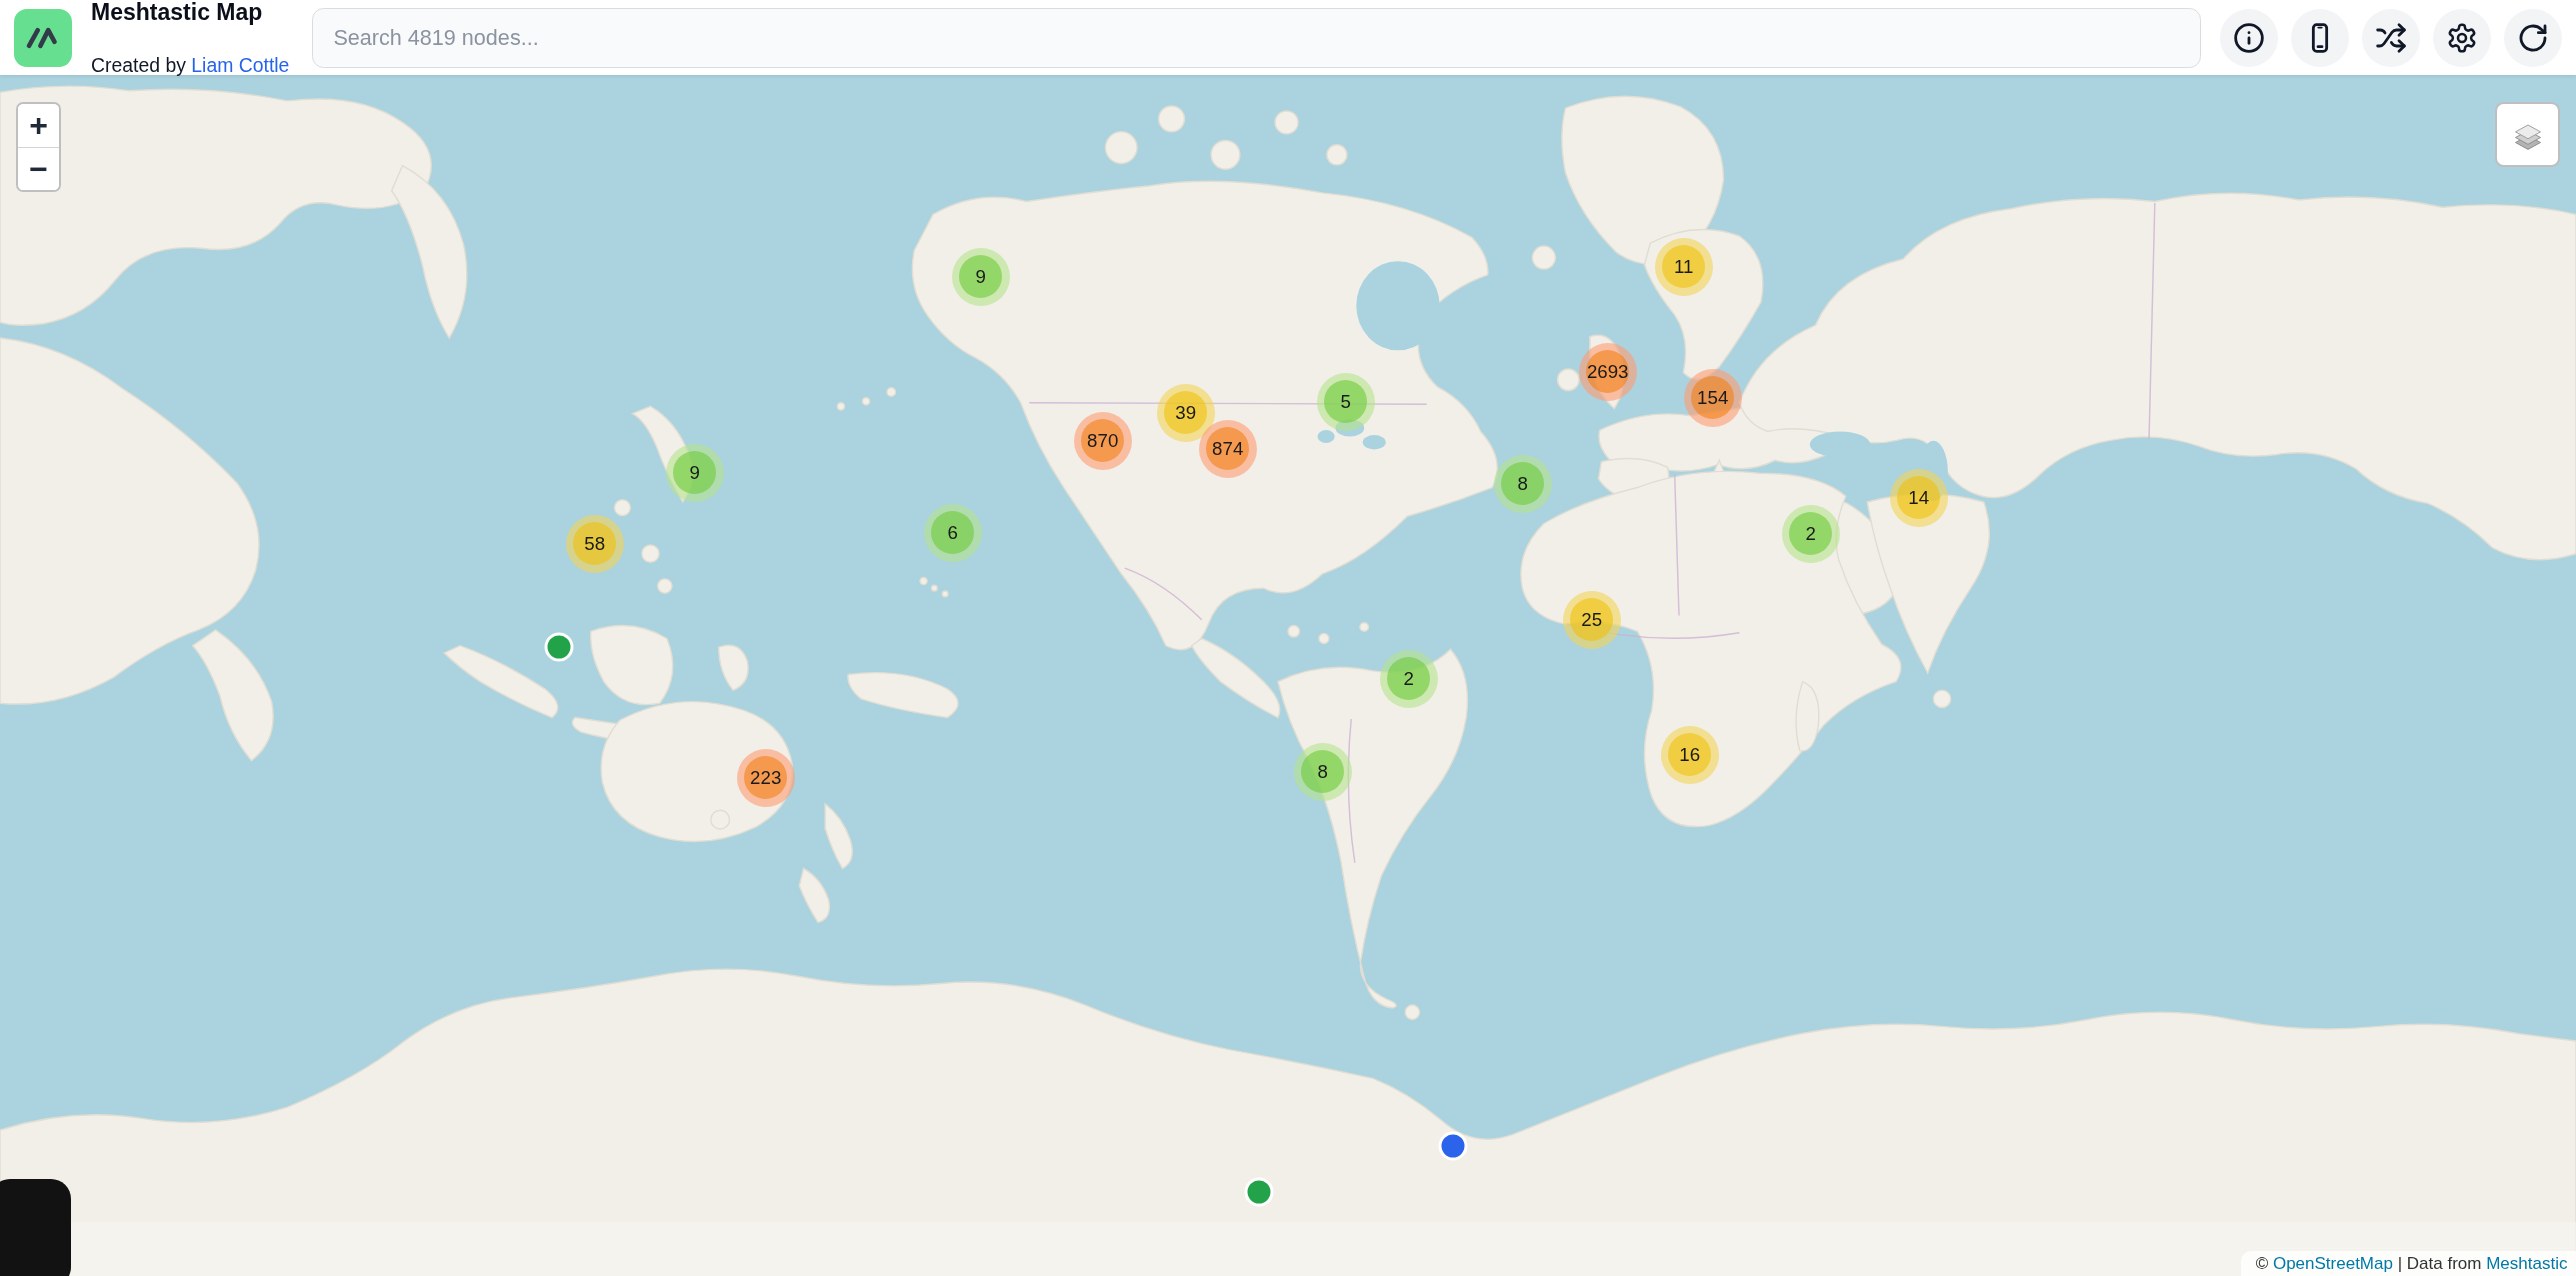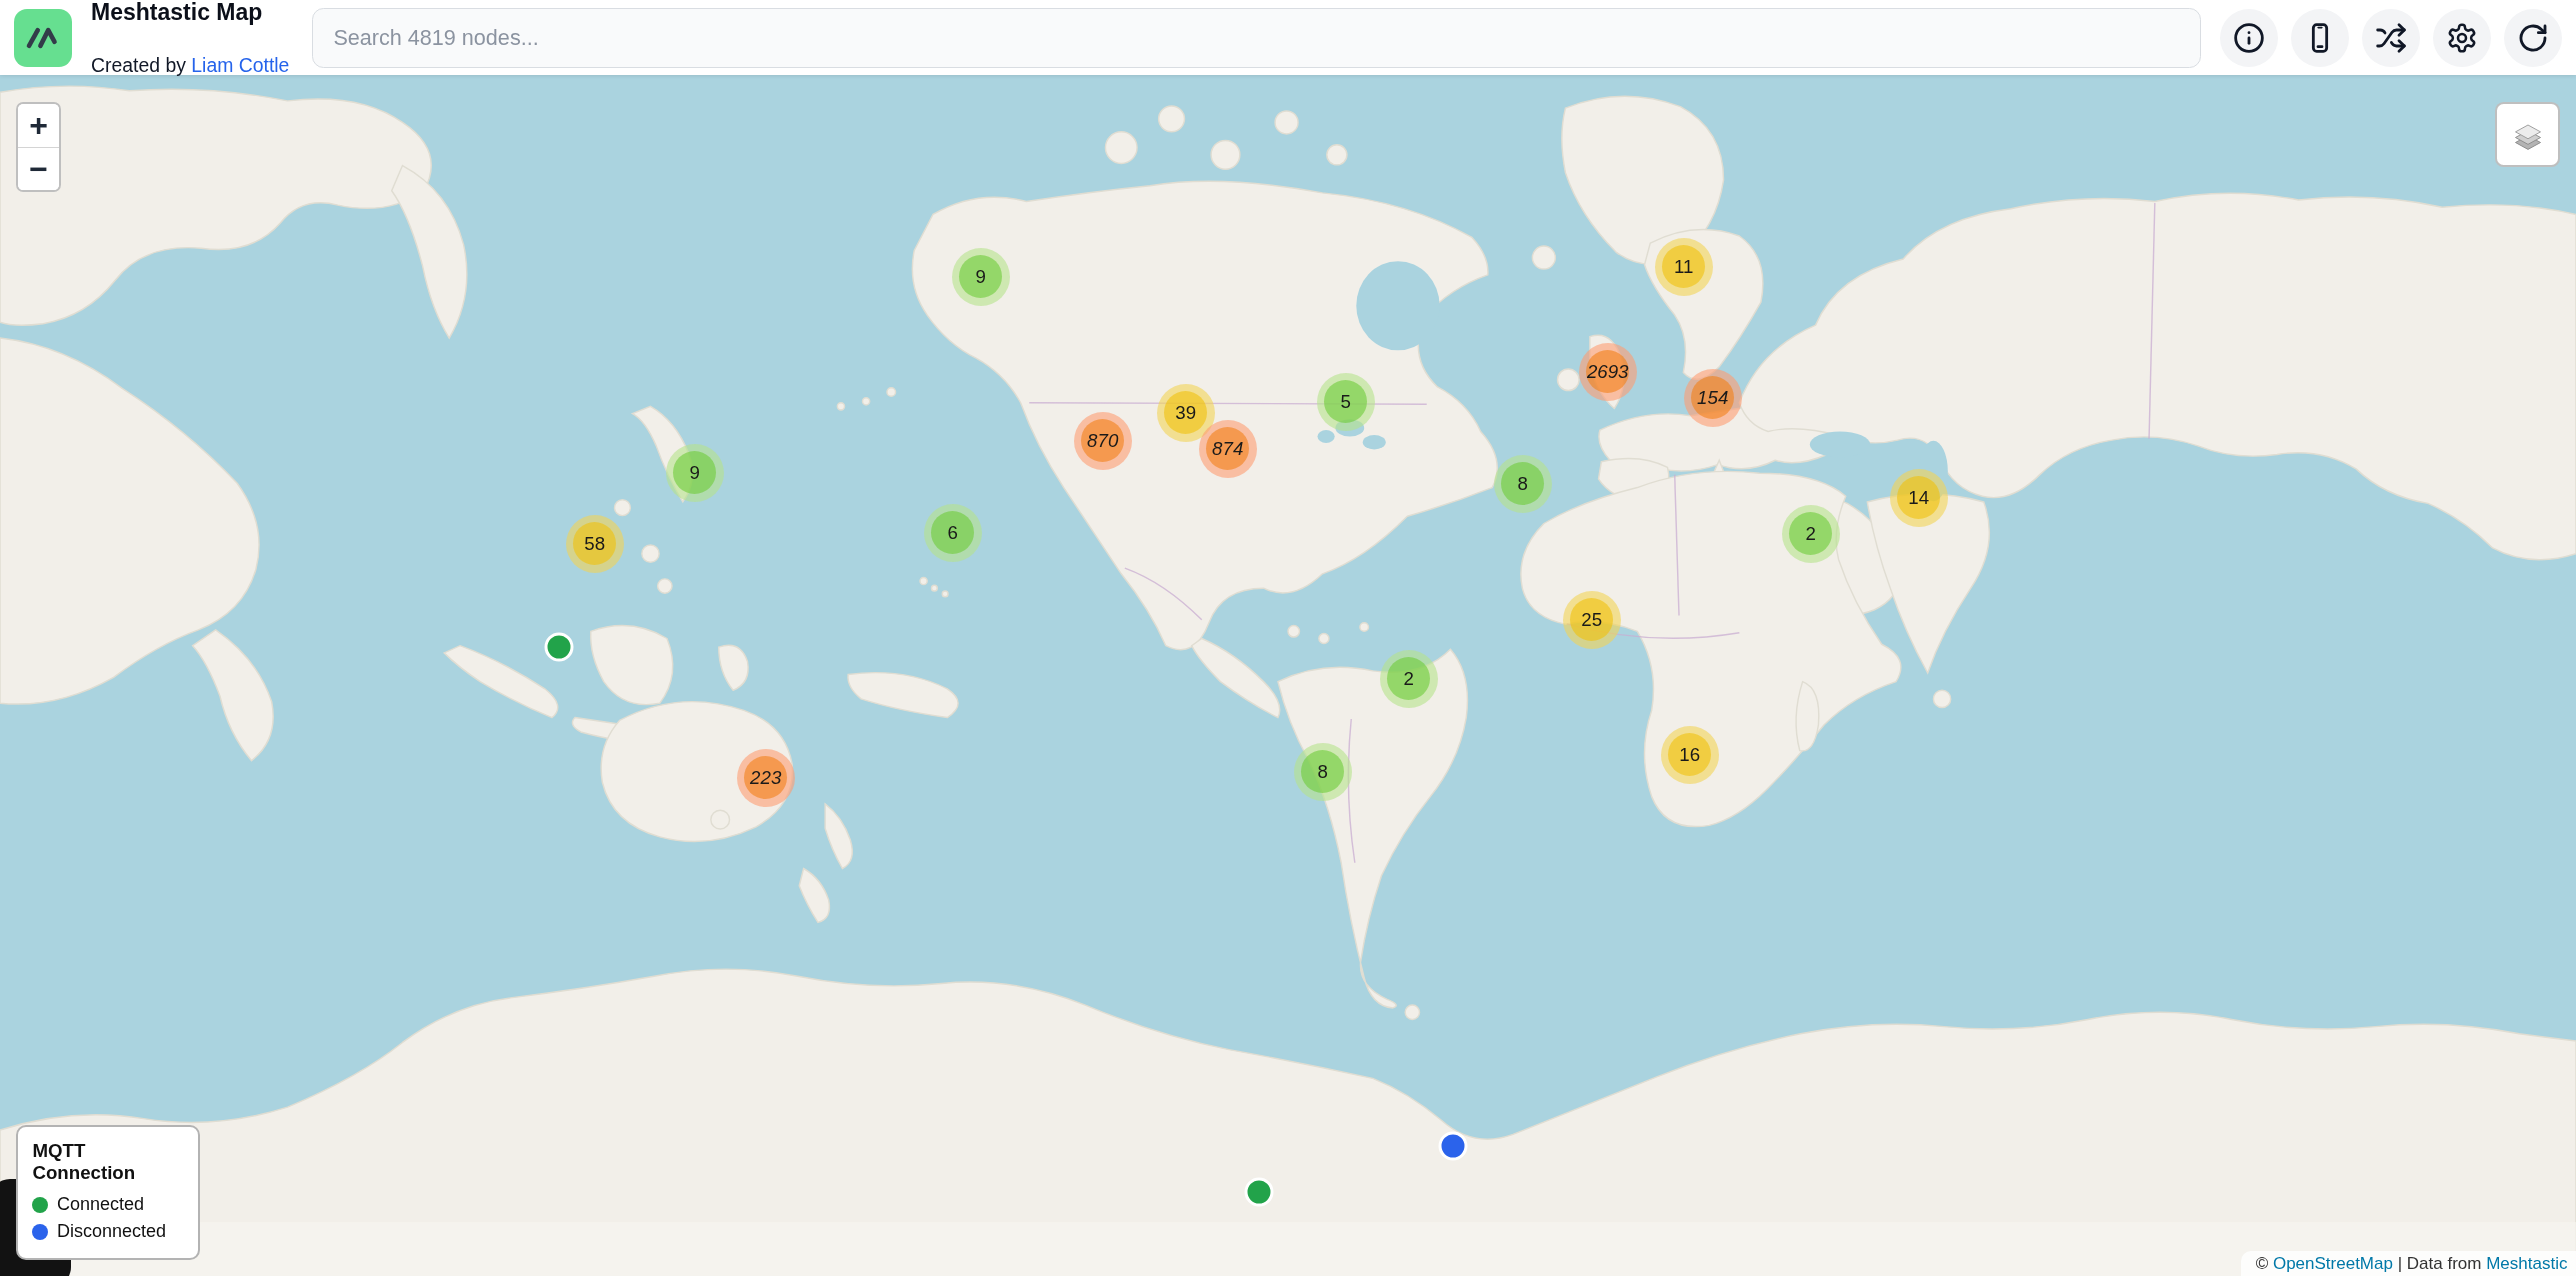--- a/index.html
+++ b/index.html
@@ -35,21 +35,21 @@
   
   .markers { position:absolute; inset:0; z-index:5; }
   .cluster { position:absolute; width:58px; height:58px; border-radius:50%; transform:translate(-50%,-50%); cursor:pointer; }
   .cluster .inner { position:absolute; left:7.2px; top:7.2px; width:43px; height:43px; border-radius:50%;
                     display:flex; align-items:center; justify-content:center; font-size:18.7px; color:#1a1a1a; }
   .cluster.green  { background:rgba(181,226,140,0.6); }
   .cluster.green .inner { background:rgba(110,204,57,0.6); }
   .cluster.yellow { background:rgba(241,211,87,0.6); }
   .cluster.yellow .inner { background:rgba(240,194,12,0.6); }
   .cluster.orange { background:rgba(253,156,115,0.6); }
-  .cluster.orange .inner { background:rgba(241,128,23,0.6);font-style:italic; }
+  .cluster.orange .inner { background:rgba(241,128,23,0.6); }
   .dot { position:absolute; width:29px; height:29px; border-radius:50%; border:3.6px solid #ffffff; transform:translate(-50%,-50%); cursor:pointer; }
   .dot.connected { background:#22a34a; }
   .dot.disconnected { background:#2b63eb; }
 
   
   .zoom-ctl { position:absolute; left:16px; top:102px; width:45px; border:2.9px solid rgba(0,0,0,0.25); border-radius:7.2px;
               overflow:hidden; z-index:40; background:#fff; }
   .zoom-btn { width:100%; height:43px; background:#fff; border:none; font-size:32px; font-weight:700; color:#1f2937;
               display:flex; align-items:center; justify-content:center; cursor:pointer; font-family:inherit; }
   .zoom-btn + .zoom-btn { border-top:1.4px solid #d4d4d4; }
@@ -226,31 +226,20 @@
   <div class="layers-ctl">
     <svg width="40" height="40" viewBox="0 0 64 64">
       <polygon points="12,44 32,33 52,44 32,55" fill="#b3b3b3" stroke="#8a8a8a" stroke-width="1.5"></polygon>
       <polygon points="12,36 32,25 52,36 32,47" fill="#cfcfcf" stroke="#8a8a8a" stroke-width="1.5"></polygon>
       <polygon points="12,27 32,16 52,27 32,38" fill="#ececec" stroke="#9a9a9a" stroke-width="1.5"></polygon>
     </svg>
   </div>
 
   <div class="corner-dark"></div>
 
-  <div class="legend">
-    <div class="legend-title">MQTT Connection</div>
-    <div class="legend-row">
-      <span class="legend-dot green"></span>
-      <span class="legend-label">Connected</span>
-    </div>
-    <div class="legend-row">
-      <span class="legend-dot blue"></span>
-      <span class="legend-label">Disconnected</span>
-    </div>
-  </div>
 
   <div class="attribution"><span>© </span><a href="#">OpenStreetMap</a><span> | Data from </span><a href="#">Meshtastic</a></div>
 </div>
 
 <div class="header">
   <div class="logo">
     <svg width="42" height="42" viewBox="0 0 24 24" fill="none" stroke="#333b49" stroke-width="2.6" stroke-linecap="round" stroke-linejoin="round">
       <path d="M4,16.5 L9,7.5"></path>
       <path d="M10.5,16.5 L15,7.5 L18.6,14.2"></path>
     </svg>

